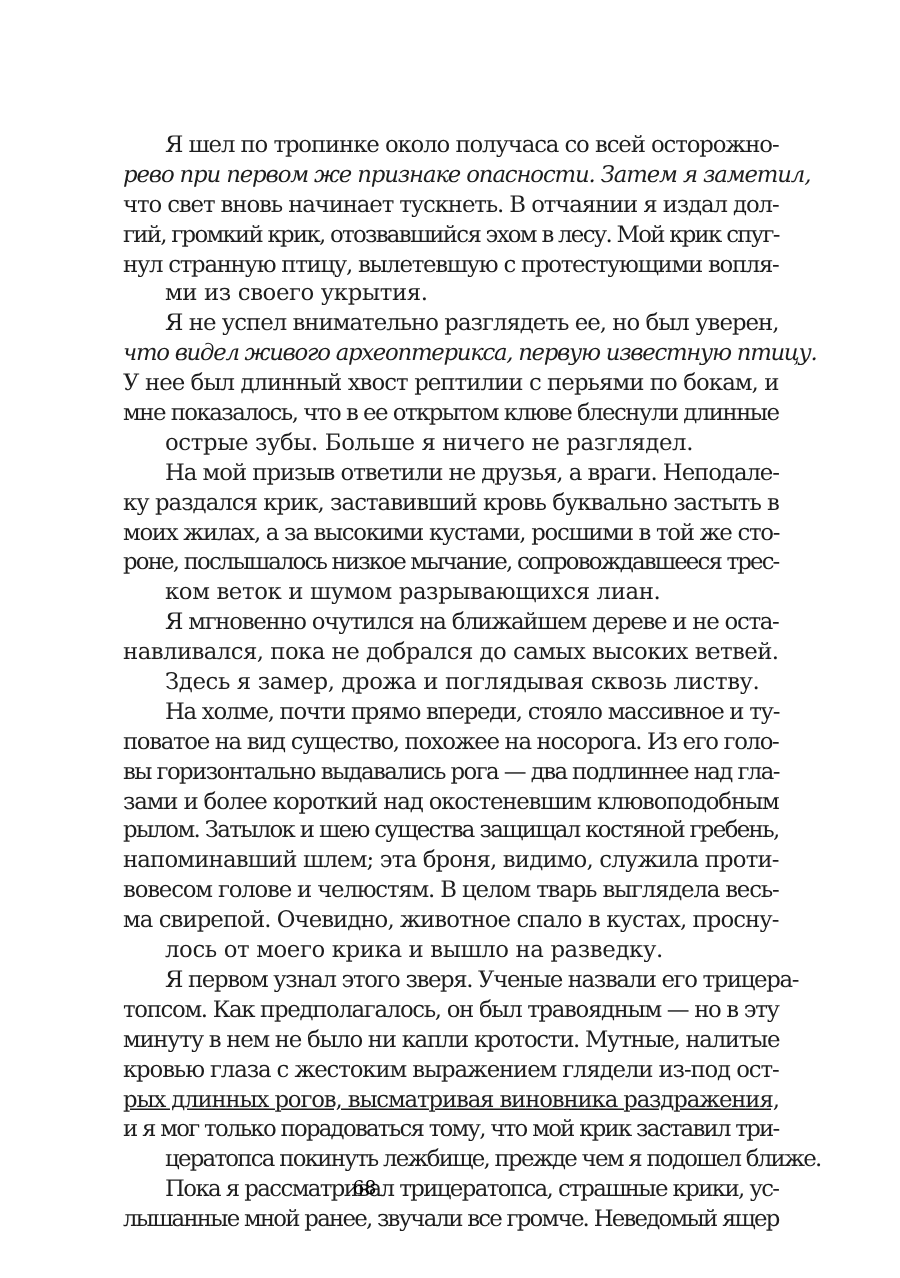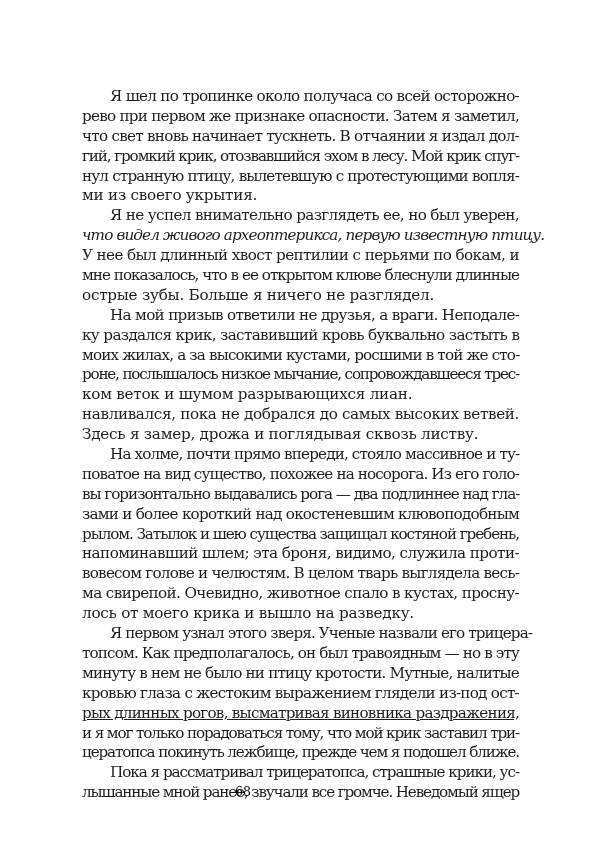--- a/index.html
+++ b/index.html
@@ -30,77 +30,79 @@
       text-align: justify;
       text-align-last: justify;
       height: 19.9px;
       overflow: visible;
     }
     .line.indent {
       padding-left: 28px;
     }
     .line.last {
       text-align-last: left;
+      margin-left: 28px;
     }
     .page-number {
       position: absolute;
       top: 784px;
       left: 0;
       width: 486px;
       text-align: center;
       font-family: "DejaVu Serif", "Liberation Serif", serif;
       font-size: 12.5px;
       color: #000000;
     }
   </style>
 </head>
 <body>
 
 <div class="page">
   <div class="para">
     <span class="line indent" style="width: 409px; letter-spacing: -0.740196px; display: block;">Я шел по тропинке около получаса со всей осторожно-</span>
-    <span class="line" style="width: 437px; letter-spacing: -0.759091px; display: block;">рево при первом же признаке опасности. Затем я заметил,</span>
+    <span class="line" style="width: 437px; letter-spacing: -0.759091px; display: block; font-style: italic;">рево при первом же признаке опасности. Затем я заметил,</span>
     <span class="line" style="width: 437px; letter-spacing: -0.741228px; display: block;">что свет вновь начинает тускнеть. В отчаянии я издал дол-</span>
     <span class="line" style="width: 437px; letter-spacing: -1.13136px; display: block;">гий, громкий крик, отозвавшийся эхом в лесу. Мой крик спуг-</span>
     <span class="line" style="width: 437px; letter-spacing: -0.853774px; display: block;">нул странную птицу, вылетевшую с протестующими вопля-</span>
     <span class="line last">ми из своего укрытия.</span>
   </div>
   <div class="para">
     <span class="line indent" style="width: 409px; letter-spacing: -0.653846px; display: block;">Я не успел внимательно разглядеть ее, но был уверен,</span>
     <span class="line" style="width: 437px; letter-spacing: -0.85px; display: block; font-style: italic;">что видел живого археоптерикса, первую известную птицу.</span>
     <span class="line" style="width: 437px; letter-spacing: -0.62037px; display: block;">У нее был длинный хвост рептилии с перьями по бокам, и</span>
     <span class="line" style="width: 437px; letter-spacing: -1px; display: block;">мне показалось, что в ее открытом клюве блеснули длинные</span>
     <span class="line last">острые зубы. Больше я ничего не разглядел.</span>
   </div>
   <div class="para">
     <span class="line indent" style="width: 409px; letter-spacing: -0.692308px; display: block;">На мой призыв ответили не друзья, а враги. Неподале-</span>
     <span class="line" style="width: 437px; letter-spacing: -0.65px; display: block;">ку раздался крик, заставивший кровь буквально застыть в</span>
     <span class="line" style="width: 437px; letter-spacing: -0.857143px; display: block;">моих жилах, а за высокими кустами, росшими в той же сто-</span>
     <span class="line" style="width: 437px; letter-spacing: -1.21429px; display: block;">роне, послышалось низкое мычание, сопровождавшееся трес-</span>
     <span class="line last">ком веток и шумом разрывающихся лиан.</span>
   </div>
   <div class="para">
+    <span class="line indent" style="width: 409px; letter-spacing: -0.838235px; display: block;">Я мгновенно очутился на ближайшем дереве и не оста-</span>
     <span class="line" style="width: 437px; letter-spacing: -0.363208px; display: block;">навливался, пока не добрался до самых высоких ветвей.</span>
     <span class="line last">Здесь я замер, дрожа и поглядывая сквозь листву.</span>
   </div>
   <div class="para">
     <span class="line indent" style="width: 409px; letter-spacing: -0.853774px; display: block;">На холме, почти прямо впереди, стояло массивное и ту-</span>
     <span class="line" style="width: 437px; letter-spacing: -0.887931px; display: block;">поватое на вид существо, похожее на носорога. Из его голо-</span>
     <span class="line" style="width: 437px; letter-spacing: -1.03947px; display: block;">вы горизонтально выдавались рога — два подлиннее над гла-</span>
     <span class="line" style="width: 437px; letter-spacing: -0.769231px; display: block;">зами и более короткий над окостеневшим клювоподобным</span>
     <span class="line" style="width: 437px; letter-spacing: -1.08636px; display: block;">рылом. Затылок и шею существа защищал костяной гребень,</span>
     <span class="line" style="width: 437px; letter-spacing: -0.557692px; display: block;">напоминавший шлем; эта броня, видимо, служила проти-</span>
     <span class="line" style="width: 437px; letter-spacing: -0.785714px; display: block;">вовесом голове и челюстям. В целом тварь выглядела весь-</span>
     <span class="line" style="width: 437px; letter-spacing: -0.631818px; display: block;">ма свирепой. Очевидно, животное спало в кустах, просну-</span>
     <span class="line last">лось от моего крика и вышло на разведку.</span>
   </div>
   <div class="para">
     <span class="line indent" style="width: 409px; letter-spacing: -0.898148px; display: block;">Я первом узнал этого зверя. Ученые назвали его трицера-</span>
     <span class="line" style="width: 437px; letter-spacing: -0.875px; display: block;">топсом. Как предполагалось, он был травоядным — но в эту</span>
-    <span class="line" style="width: 437px; letter-spacing: -0.85px; display: block;">минуту в нем не было ни птицу кротости. Мутные, налитые</span>
+    <span class="line" style="width: 437px; letter-spacing: -0.85px; display: block;">минуту в нем не было ни капли кротости. Мутные, налитые</span>
     <span class="line" style="width: 437px; letter-spacing: -0.75px; display: block;">кровью глаза с жестоким выражением глядели из-под ост-</span>
     <span class="line" style="width: 437px; letter-spacing: -0.759434px; display: block; text-decoration: underline;">рых длинных рогов, высматривая виновника раздражения,</span>
     <span class="line" style="width: 437px; letter-spacing: -1.15px; display: block;">и я мог только порадоваться тому, что мой крик заставил три-</span>
     <span class="line last" style="letter-spacing: -1.14091px;">цератопса покинуть лежбище, прежде чем я подошел ближе.</span>
   </div>
   <div class="para">
     <span class="line indent" style="width: 409px; letter-spacing: -1.06132px; display: block;">Пока я рассматривал трицератопса, страшные крики, ус-</span>
     <span class="line" style="width: 437px; letter-spacing: -1.15909px; display: block;">лышанные мной ранее, звучали все громче. Неведомый ящер</span>
   </div>
 </div>

